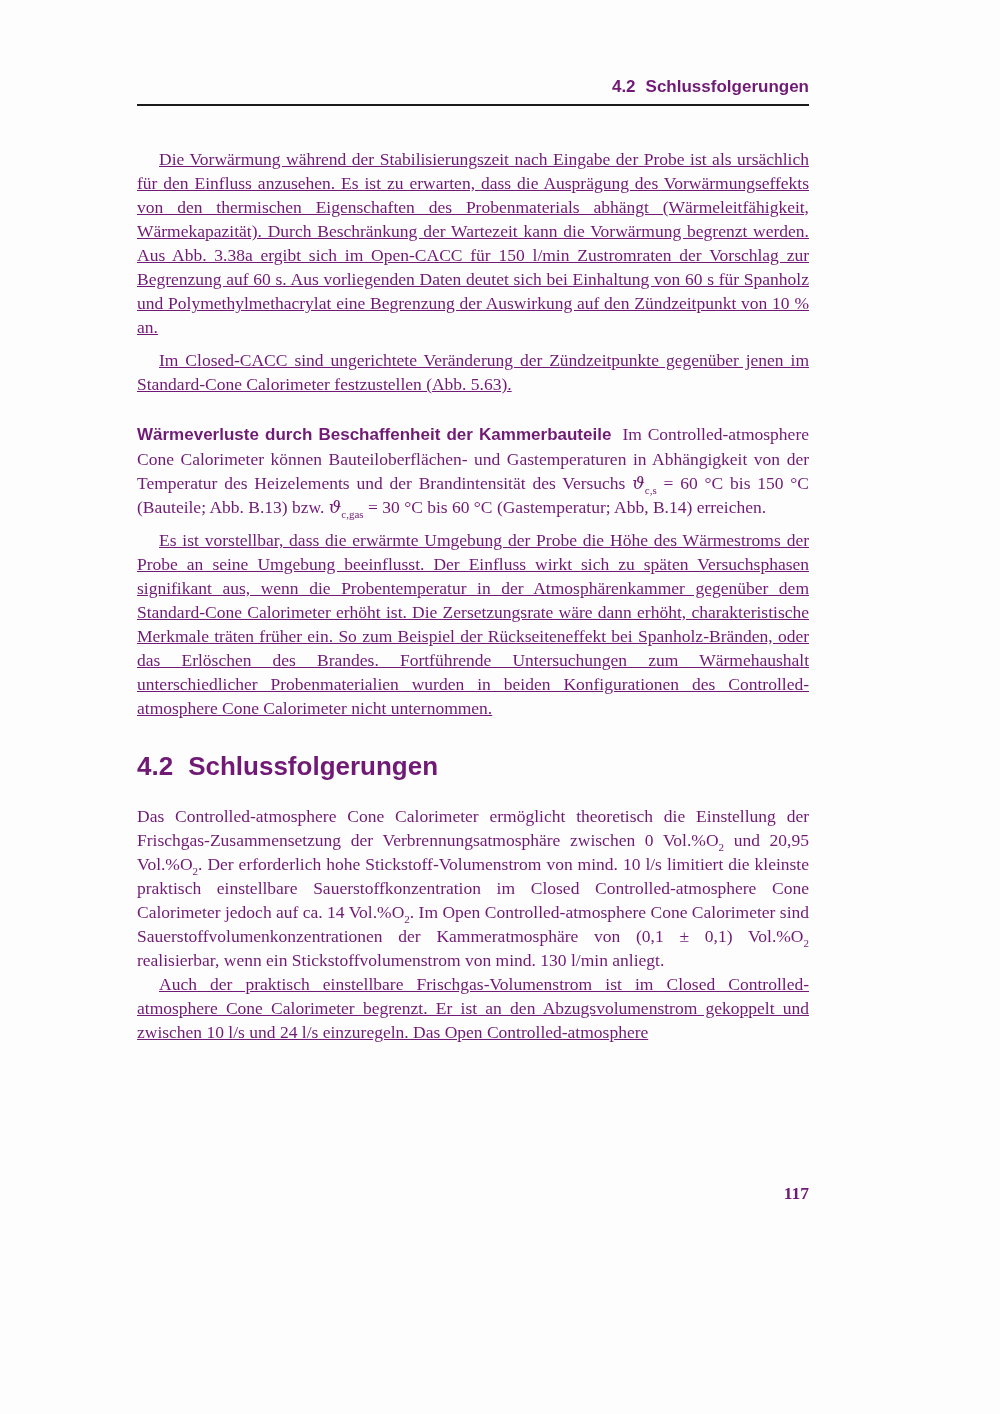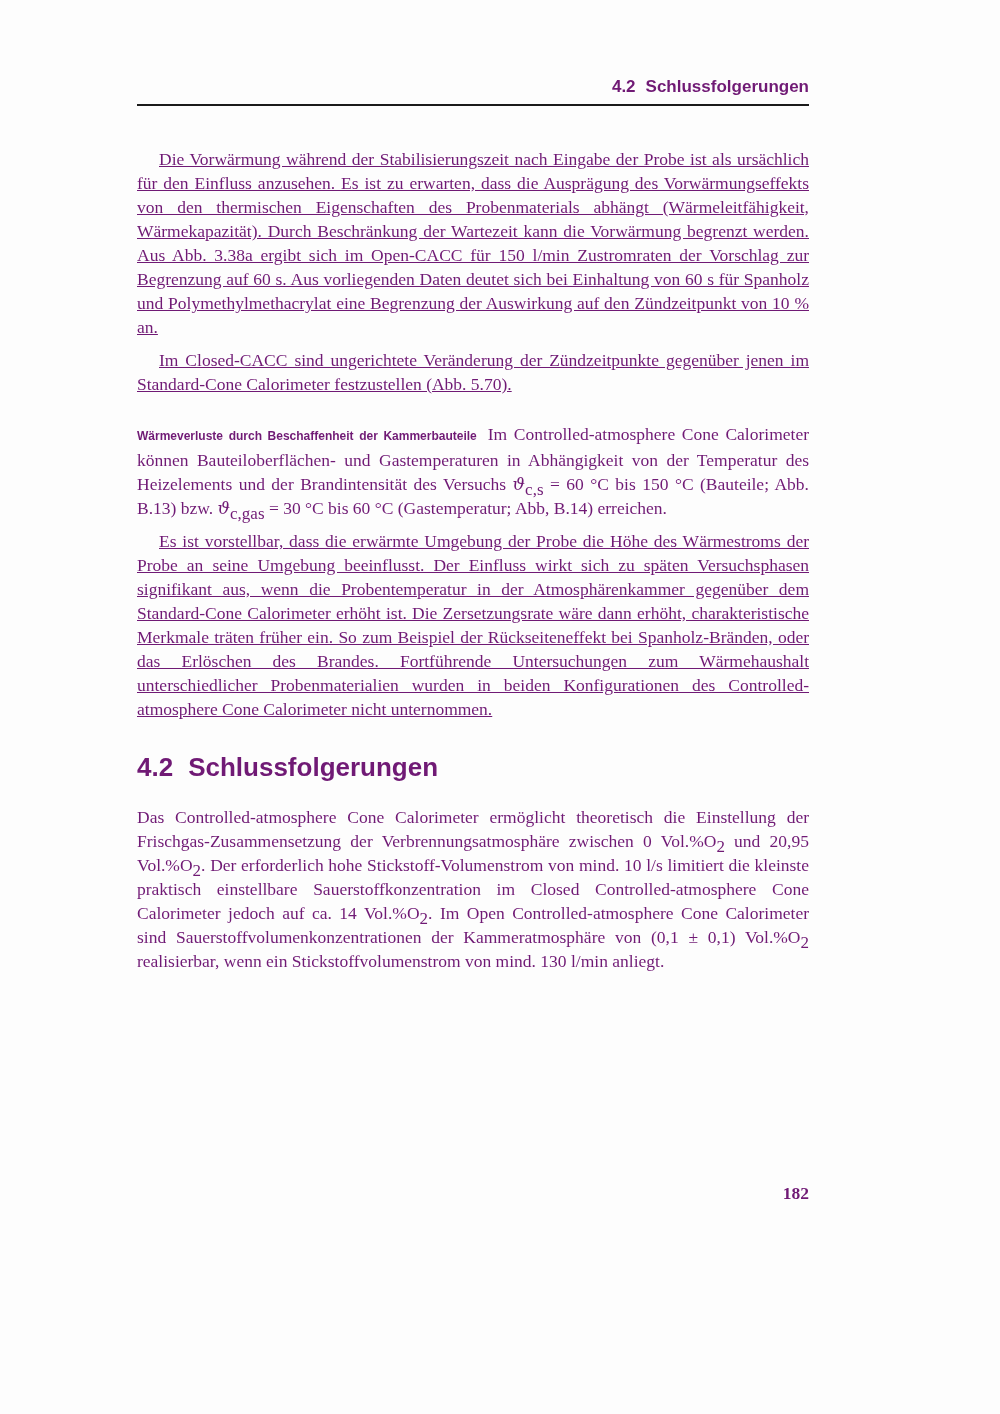--- a/index.html
+++ b/index.html
@@ -43,29 +43,29 @@
     line-height: 24px;
     text-align: justify;
     text-justify: inter-word;
   }
   .para.indent { text-indent: 22px; text-decoration: underline; }
   .para.gap-small  { margin-top: 9px; }
   .para.gap-medium { margin-top: 26px; }
   .seg-bold {
     font-family: "Liberation Sans", "DejaVu Sans", sans-serif;
     font-weight: bold;
-    font-size: 12px;
+    font-size: 17px;
     margin-right: 11px;
   }
   .seg-theta {
     font-family: "DejaVu Serif", "Liberation Serif", serif;
     font-style: italic;
   }
   sub.seg-sub {
-    font-size: 17px;
+    font-size: 11px;
     line-height: 0;
   }
   .section-heading {
     margin-top: 31px;
     margin-bottom: 23px;
     font-family: "Liberation Sans", "DejaVu Sans", sans-serif;
     font-weight: bold;
     font-size: 26px;
     line-height: 30px;
     text-align: left;
@@ -87,23 +87,24 @@
 <div class="page">
   <div class="content">
 
     <div class="running-header">
       <span class="hdr-num">4.2</span><span>Schlussfolgerungen</span>
     </div>
 
     <div class="body-paragraphs">
 
         <p class="para indent"><span class="seg-normal">Die Vorwärmung während der Stabilisierungszeit nach Eingabe der Probe ist als ursächlich für den Einfluss anzusehen. Es ist zu erwarten, dass die Ausprägung des Vorwärmungseffekts von den thermischen Eigenschaften des Probenmaterials abhängt (Wärmeleitfähigkeit, Wärmekapazität). Durch Beschränkung der Wartezeit kann die Vorwärmung begrenzt werden. Aus Abb. 3.38a ergibt sich im Open-CACC für 150 l/min Zustromraten der Vorschlag zur Begrenzung auf 60 s. Aus vorliegenden Daten deutet sich bei Einhaltung von 60 s für Spanholz und Polymethylmethacrylat eine Begrenzung der Auswirkung auf den Zündzeitpunkt von 10 % an.</span></p>
-        <p class="para indent gap-small"><span class="seg-normal">Im Closed-CACC sind ungerichtete Veränderung der Zündzeitpunkte gegenüber jenen im Standard-Cone Calorimeter festzustellen (Abb. 5.70).</span></p>
+        <p class="para indent gap-small"><span class="seg-normal">Im Closed-CACC sind ungerichtete Veränderung der Zündzeitpunkte gegenüber jenen im Standard-Cone Calorimeter festzustellen (Abb. 5.63).</span></p>
         <p class="para gap-medium"><span class="seg-bold">Wärmeverluste durch Beschaffenheit der Kammerbauteile</span><span class="seg-normal">Im Controlled-atmosphere Cone Calorimeter können Bauteiloberflächen- und Gastemperaturen in Abhängigkeit von der Temperatur des Heizelements und der Brandintensität des Versuchs </span><span class="seg-theta">ϑ</span><sub class="seg-sub">c,s</sub><span class="seg-normal"> = 60 °C bis 150 °C (Bauteile; Abb. B.13) bzw. </span><span class="seg-theta">ϑ</span><sub class="seg-sub">c,gas</sub><span class="seg-normal"> = 30 °C bis 60 °C (Gastemperatur; Abb, B.14) erreichen.</span></p>
         <p class="para indent gap-small"><span class="seg-normal">Es ist vorstellbar, dass die erwärmte Umgebung der Probe die Höhe des Wärmestroms der Probe an seine Umgebung beeinflusst. Der Einfluss wirkt sich zu späten Versuchsphasen signifikant aus, wenn die Probentemperatur in der Atmosphärenkammer gegenüber dem Standard-Cone Calorimeter erhöht ist. Die Zersetzungsrate wäre dann erhöht, charakteristische Merkmale träten früher ein. So zum Beispiel der Rückseiteneffekt bei Spanholz-Bränden, oder das Erlöschen des Brandes. Fortführende Untersuchungen zum Wärmehaushalt unterschiedlicher Probenmaterialien wurden in beiden Konfigurationen des Controlled-atmosphere Cone Calorimeter nicht unternommen.</span></p>
         <div class="section-heading"><span class="sec-num">4.2</span><span>Schlussfolgerungen</span></div>
         <p class="para"><span class="seg-normal">Das Controlled-atmosphere Cone Calorimeter ermöglicht theoretisch die Einstellung der Frischgas-Zusammensetzung der Verbrennungsatmosphäre zwischen 0 Vol.%O</span><sub class="seg-sub">2</sub><span class="seg-normal"> und 20,95 Vol.%O</span><sub class="seg-sub">2</sub><span class="seg-normal">. Der erforderlich hohe Stickstoff-Volumenstrom von mind. 10 l/s limitiert die kleinste praktisch einstellbare Sauerstoffkonzentration im Closed Controlled-atmosphere Cone Calorimeter jedoch auf ca. 14 Vol.%O</span><sub class="seg-sub">2</sub><span class="seg-normal">. Im Open Controlled-atmosphere Cone Calorimeter sind Sauerstoffvolumenkonzentrationen der Kammeratmosphäre von (0,1 ± 0,1) Vol.%O</span><sub class="seg-sub">2</sub><span class="seg-normal"> realisierbar, wenn ein Stickstoffvolumenstrom von mind. 130 l/min anliegt.</span></p>
+        <p class="para indent"><span class="seg-normal">Auch der praktisch einstellbare Frischgas-Volumenstrom ist im Closed Controlled-atmosphere Cone Calorimeter begrenzt. Er ist an den Abzugsvolumenstrom gekoppelt und zwischen 10 l/s und 24 l/s einzuregeln. Das Open Controlled-atmosphere</span></p>
       </div>
 
   </div>
 
-  <div class="page-number">182</div>
+  <div class="page-number">117</div>
 </div>
 
 </body></html>

